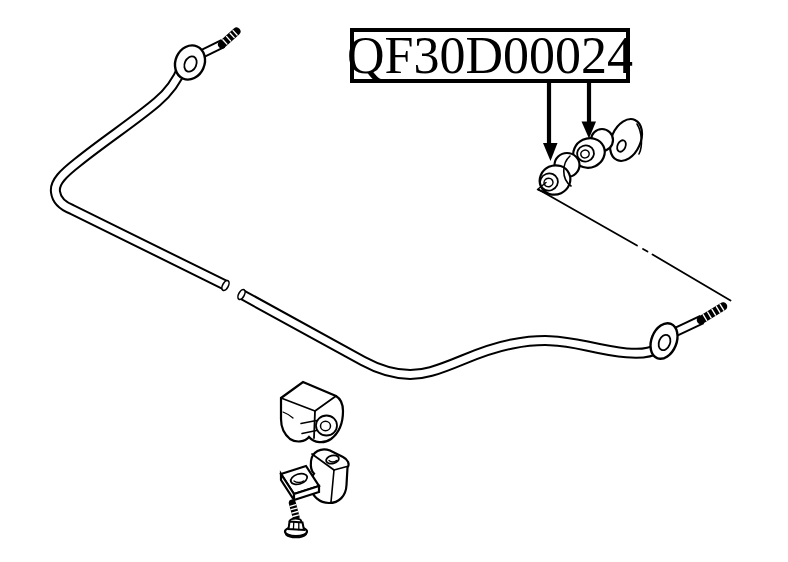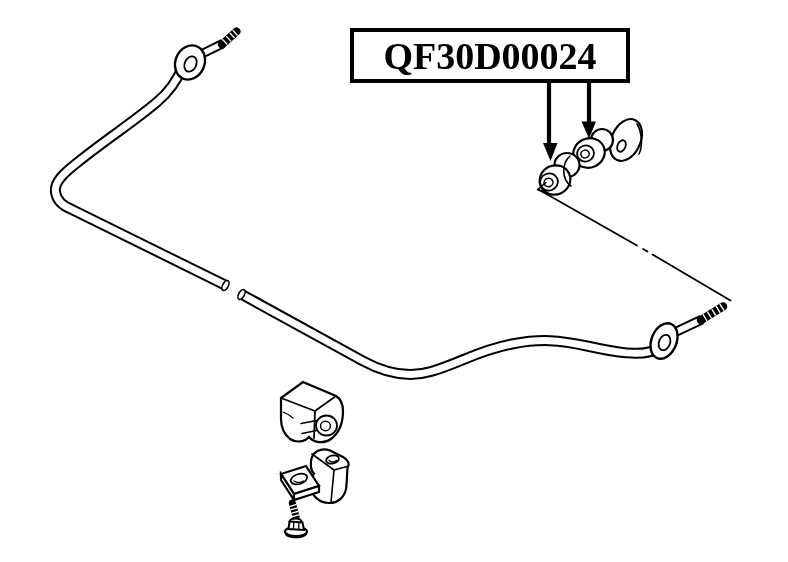--- a/index.html
+++ b/index.html
@@ -8,22 +8,22 @@
   .diagram-svg{position:absolute;left:0;top:0;}
   .wf{fill:#ffffff;stroke:#000000;}
   .ink{fill:none;stroke:#000000;stroke-linecap:round;stroke-linejoin:round;}
   .blk{fill:#000000;stroke:none;}
   .t-out{fill:none;stroke:#000000;stroke-width:11;}
   .t-in{fill:none;stroke:#ffffff;stroke-width:7;}
   .wln{fill:none;stroke:#ffffff;stroke-linecap:round;}
   .part-label-box{position:absolute;left:350px;top:28px;width:280px;height:55px;
                   border:4px solid #000;box-sizing:border-box;background:#fff;
                   display:flex;align-items:center;justify-content:center;}
-  .part-label-text{font-family:"Liberation Serif","DejaVu Serif",serif;font-weight:bold;
-                   font-size:38px;line-height:1;color:#000;white-space:nowrap;}
+  .part-label-text{font-family:"Liberation Serif","DejaVu Serif",serif;font-weight:normal;
+                   font-size:52px;line-height:1;color:#000;white-space:nowrap;}
 </style>
 </head>
 <body>
 
 <div class="stage">
 
 <svg class="diagram-svg" width="788" height="562" viewBox="0 0 788 562" xmlns="http://www.w3.org/2000/svg">
 
   <g>
     <path class="t-out" d="M 183,66 C 177,81 169,92 157,102 C 136,120 104,141 78,162 C 64,173 54,182 55.5,192 C 56.5,200 63,206 72,209.5 L 225,285"></path>

